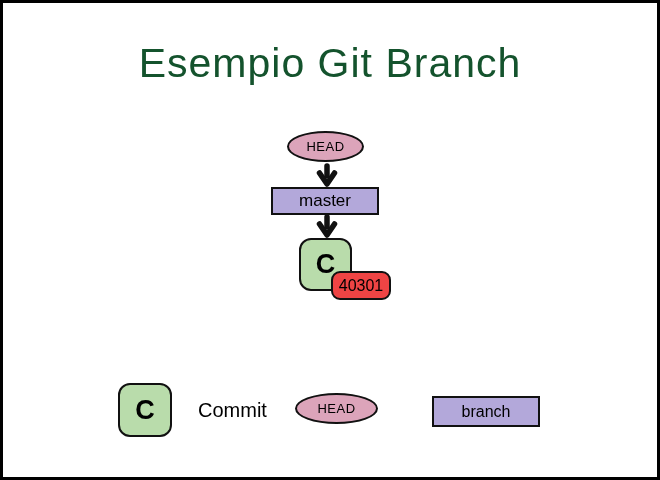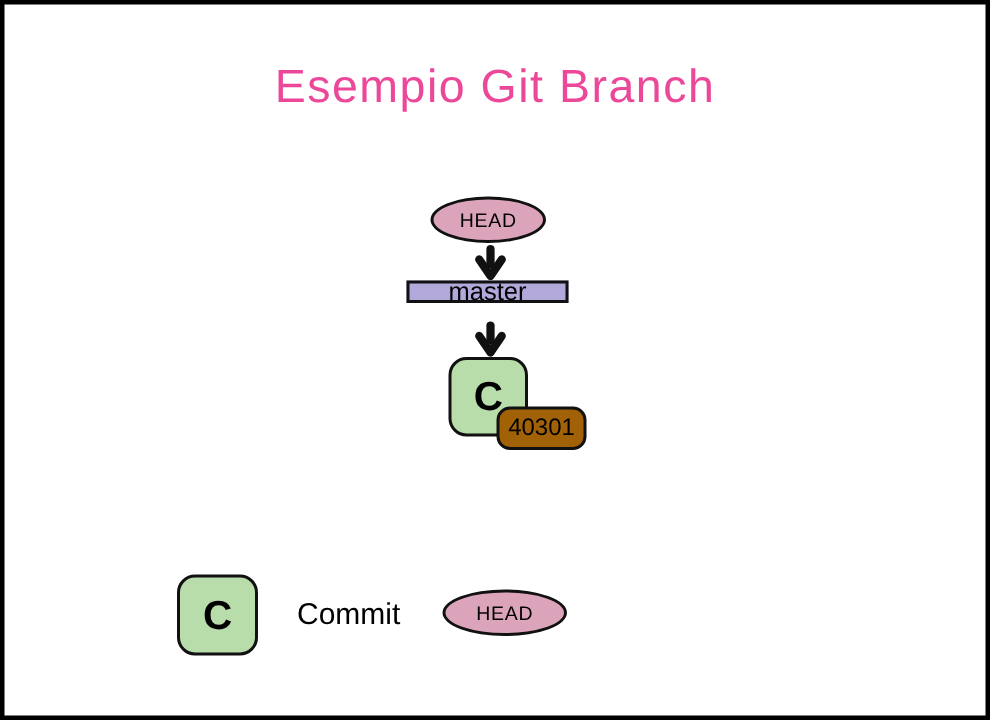--- a/index.html
+++ b/index.html
@@ -9,40 +9,40 @@
     box-sizing:border-box;
     background:#ffffff;
     border:3px solid #000000;
     font-family:"Liberation Sans", sans-serif;
     color:#000;
     overflow:hidden;
   }
   .title {
     position:absolute; top:37px; left:0; width:100%;
     text-align:center;
-    font-size:31px;
+    font-size:41px;
     letter-spacing:1px;
-    color:#ec4899;
+    color:#14532d;
   }
   .shape {
     position:absolute;
     box-sizing:border-box;
     display:flex; align-items:center; justify-content:center;
     border:2.5px solid #111111;
   }
   .ellipse { border-radius:50%; background:#dca4ba; font-weight:normal; font-size:13px; letter-spacing:.5px; }
   .branch-rect { background:#b3a8da; font-size:17px; }
   .commit-box { background:#b9dcab; border-radius:12px; font-weight:bold; font-size:27px; }
-  .hash-label { background:#a16207; border-radius:9px; font-size:16px; z-index:2;text-align:center; }
+  .hash-label { background:#ef4444; border-radius:9px; font-size:16px; z-index:2;text-align:center; }
   .legend-text { position:absolute; display:flex; align-items:center; font-size:20px; }
   .arrow { position:absolute; line-height:0; }
 
   #head-node      { left:284px; top:128px; width:77px;  height:31px; }
   #arrow-1        { left:310px; top:160px; }
-  #master-node    { left:268px; top:184px; width:108px; height:15px; }
+  #master-node    { left:268px; top:184px; width:108px; height:28px; }
   #arrow-2        { left:310px; top:211px; }
   #commit-node    { left:296px; top:235px; width:53px;  height:53px; }
   #hash-node      { left:328px; top:268px; width:60px;  height:29px; }
 
   #legend-commit-box   { left:115px; top:380px; width:54px; height:54px; }
   #legend-commit-label { left:182px; top:380px; height:54px;margin-left:13px; }
   #legend-head-node    { left:292px; top:390px; width:83px;  height:31px; }
   #legend-branch-node  { left:429px; top:393px; width:108px; height:31px; font-size:16px; }
 </style>
 </head>
@@ -85,14 +85,17 @@
   <div class="shape commit-box" id="legend-commit-box">
     <span>C</span>
   </div>
 
   <div class="legend-text" id="legend-commit-label">Commit</div>
 
   <div class="shape ellipse" id="legend-head-node">
     <span>HEAD</span>
   </div>
 
+  <div class="shape branch-rect" id="legend-branch-node">
+    <span>branch</span>
+  </div>
 
 </div>
 
 </body></html>

